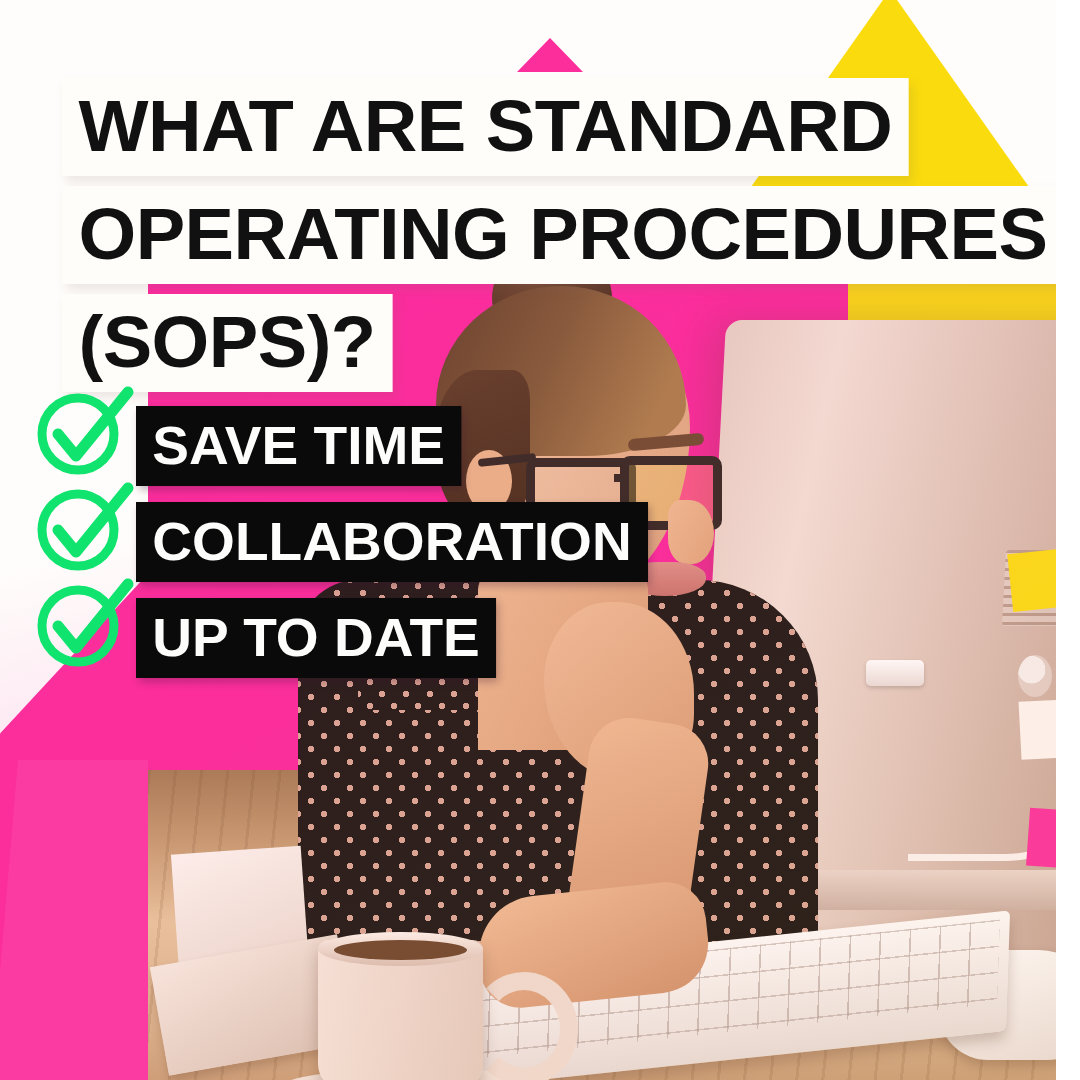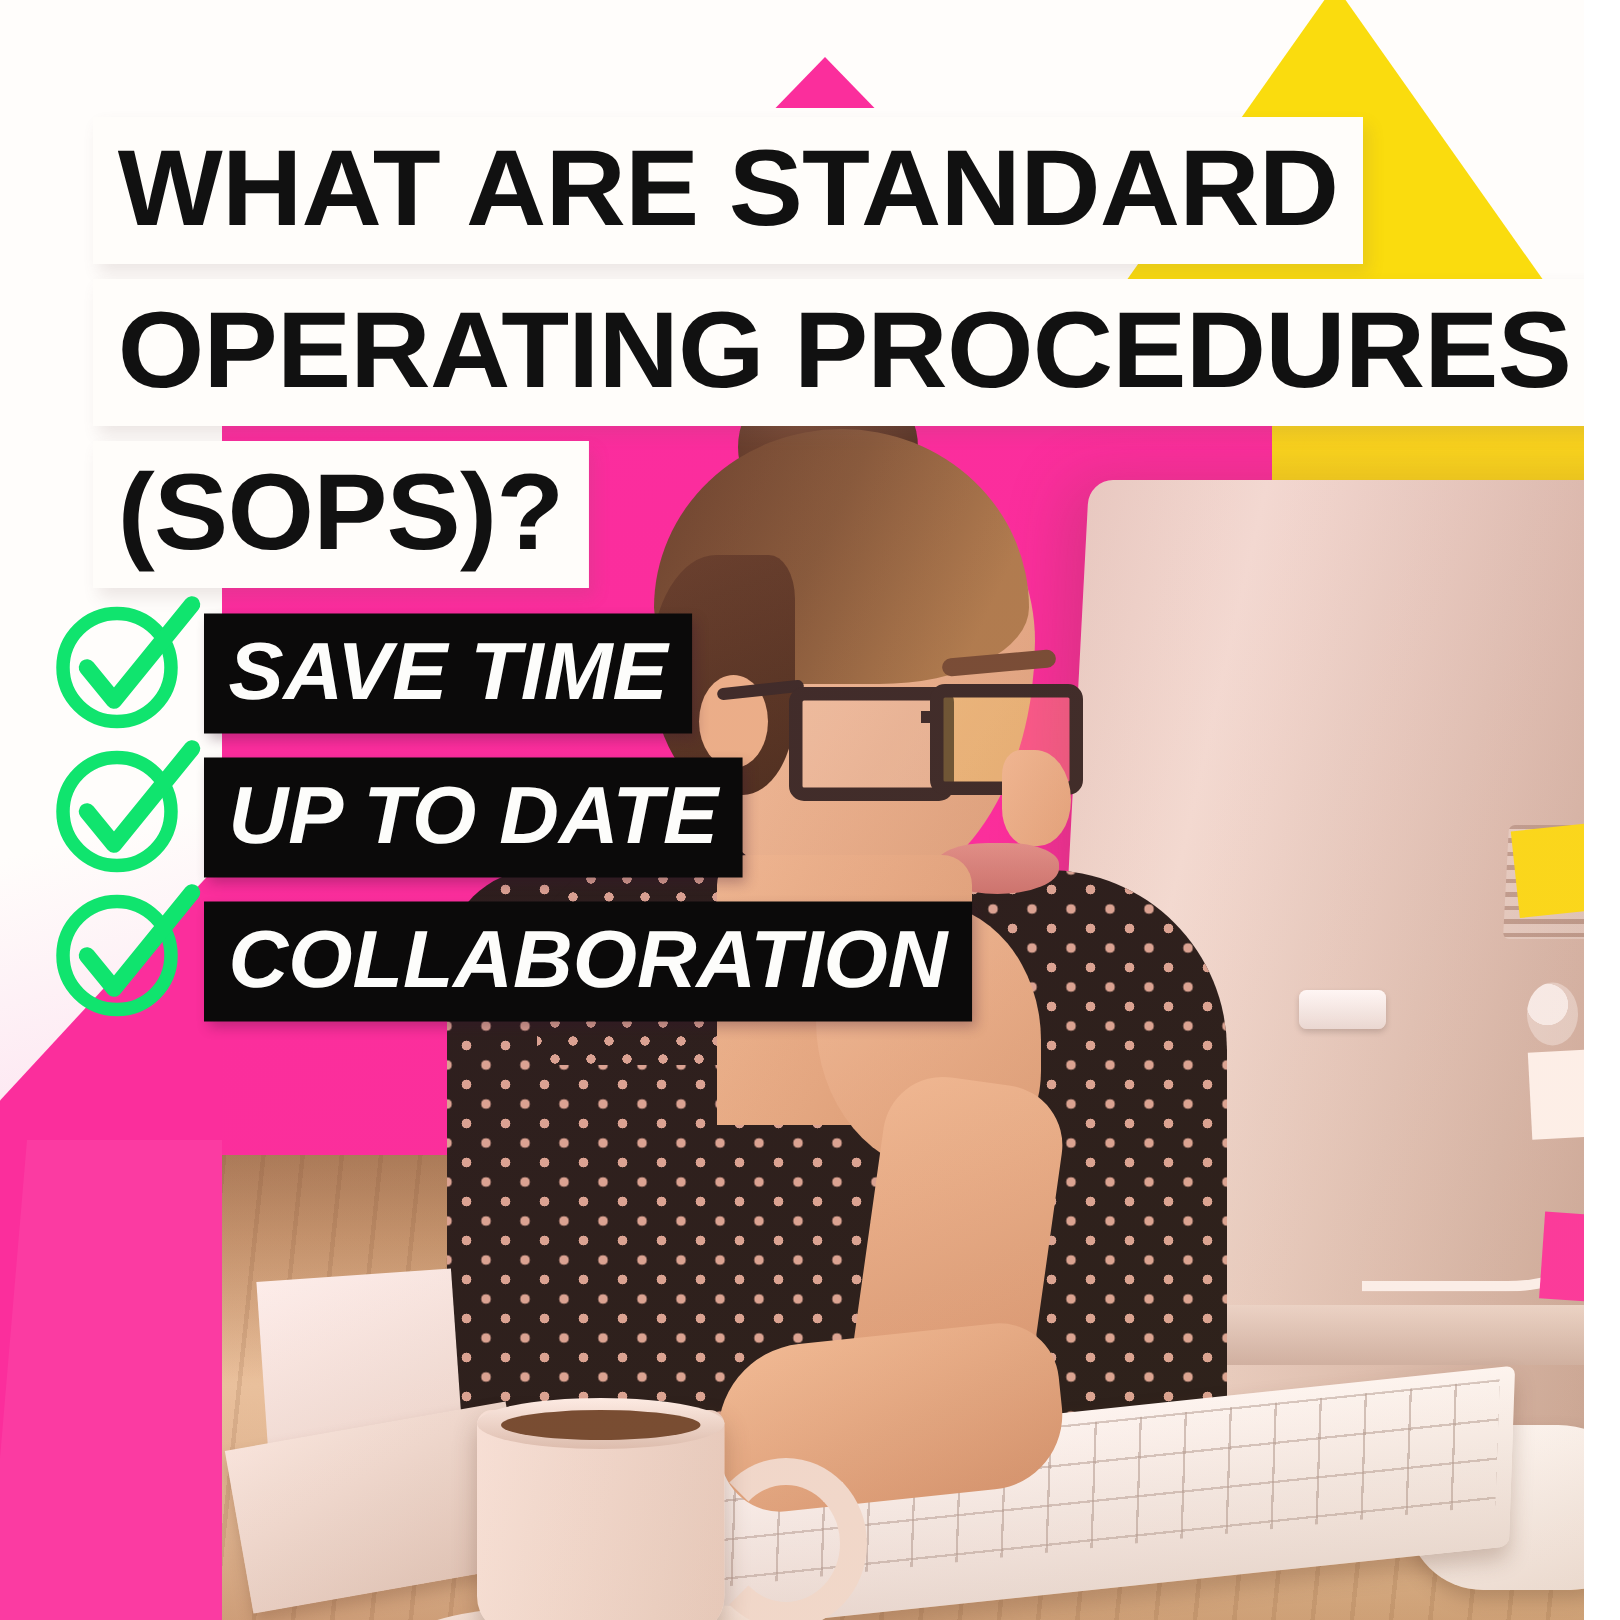--- a/index.html
+++ b/index.html
@@ -312,24 +312,23 @@
     box-shadow:4px 6px 10px rgba(120,90,90,.14);
     white-space:nowrap;
   }
 
   
   .checklist{
     position:absolute;left:36px;top:412px;width:640px;
   }
   .check-row{
     position:relative;
-    display:flex;align-items:center;
+    display:flex;align-items:flex-end;
     margin-bottom:22px;
     height:74px;
-    font-style:italic;
   }
   .check-icon{
     position:relative;width:96px;height:96px;flex:0 0 96px;margin-right:4px;
   }
   .check-icon svg{position:absolute;left:-4px;top:-12px;}
   .check-label{
     display:inline-block;
     background:#0b0a0a;
     color:#fdfdfb;
     font-family:"Liberation Sans",sans-serif;
@@ -431,29 +430,29 @@
       <span class="check-label">SAVE TIME</span>
     </div>
 
     <div class="check-row">
       <span class="check-icon">
         <svg width="104" height="104" viewBox="0 0 104 104" aria-hidden="true">
           <circle cx="46" cy="56" r="36" fill="none" stroke="#10E46E" stroke-width="9"></circle>
           <path d="M26 56 L44 78 L96 14" fill="none" stroke="#10E46E" stroke-width="11" stroke-linecap="round" stroke-linejoin="round"></path>
         </svg>
       </span>
-      <span class="check-label">UP TO DATE</span>
+      <span class="check-label">COLLABORATION</span>
     </div>
 
     <div class="check-row">
       <span class="check-icon">
         <svg width="104" height="104" viewBox="0 0 104 104" aria-hidden="true">
           <circle cx="46" cy="56" r="36" fill="none" stroke="#10E46E" stroke-width="9"></circle>
           <path d="M26 56 L44 78 L96 14" fill="none" stroke="#10E46E" stroke-width="11" stroke-linecap="round" stroke-linejoin="round"></path>
         </svg>
       </span>
-      <span class="check-label">COLLABORATION</span>
+      <span class="check-label">UP TO DATE</span>
     </div>
 
 
   </div>
 
 </div>
 
 </body></html>

